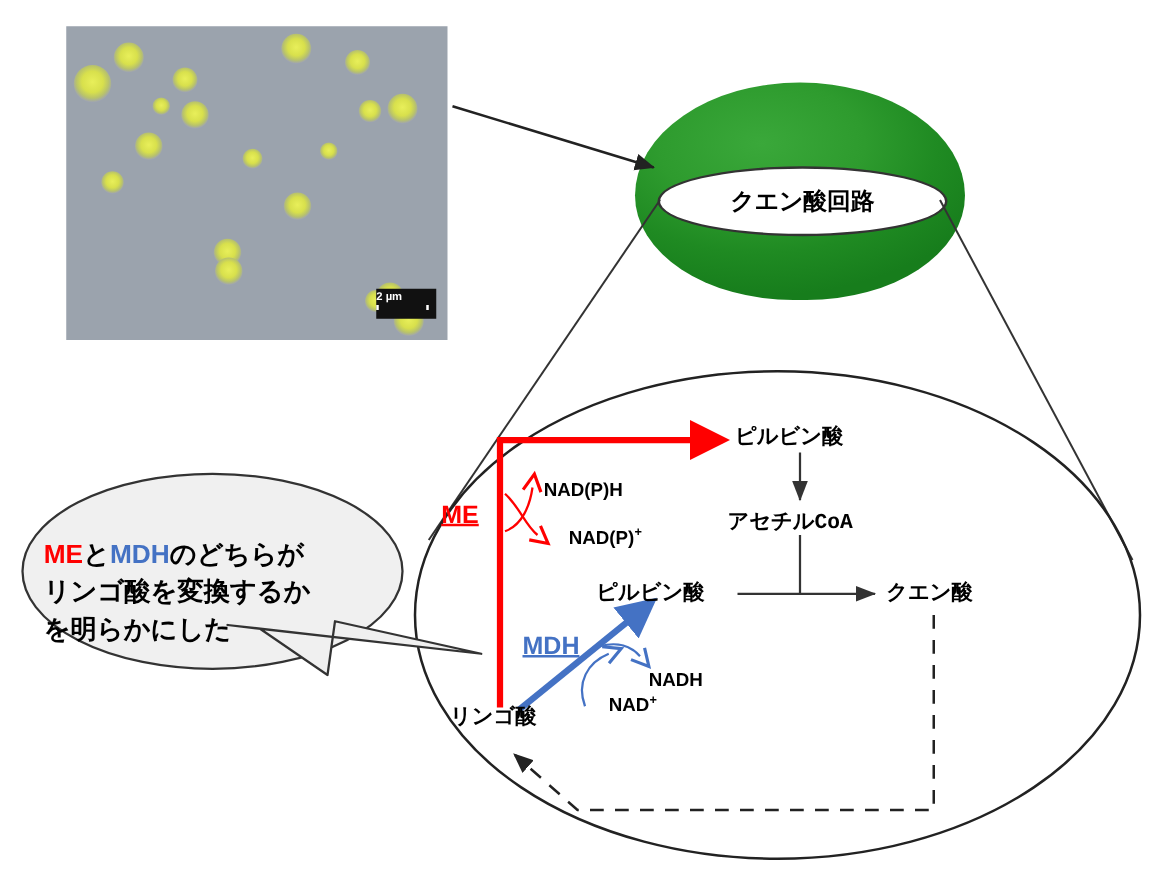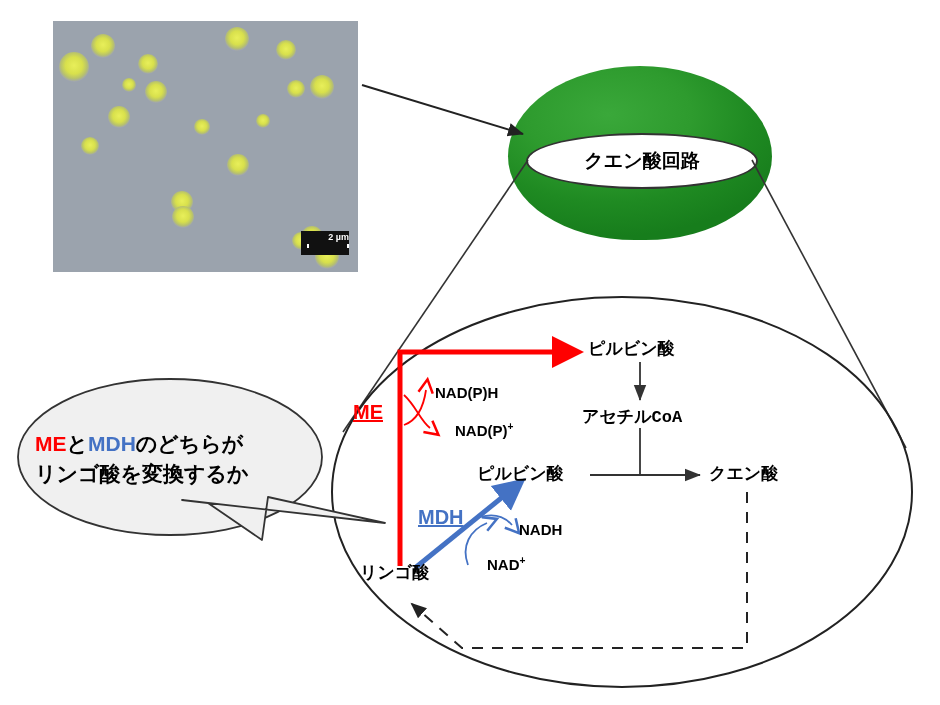--- a/index.html
+++ b/index.html
@@ -8,21 +8,21 @@
   #stage{position:absolute;left:0;top:0;width:940px;height:705px;}
   svg.layer{position:absolute;left:0;top:0;width:940px;height:705px;overflow:visible;}
   .txt{position:absolute;white-space:nowrap;font-weight:bold;}
 
   
   #micro{position:absolute;left:53px;top:21px;width:305px;height:251px;
          background:#9ba3ad;overflow:hidden;}
   #micro .cell{position:absolute;border-radius:50%;
        background:radial-gradient(circle at 50% 45%, #e8ef5a 0%, #d8e04c 38%, #b9c36a 58%, #9a9ec0 76%, rgba(155,163,173,0) 100%);}
   #scalebar{position:absolute;right:9px;bottom:17px;width:48px;height:24px;background:#111;
-            display:flex;flex-direction:column;align-items:flex-end;justify-content:flex-start;}
+            display:flex;flex-direction:column;align-items:flex-start;justify-content:flex-start;}
   #scalebar .sbtext{color:#fff;font-size:9px;font-weight:bold;line-height:13px;
             font-family:"Liberation Sans",sans-serif;}
   #scalebar .sbtick{width:38px;height:4px;border-left:2px solid #fff;border-right:2px solid #fff;}
   #microcap{left:75px;top:288px;font-size:16px;}
 
   
   #greencell{position:absolute;left:508px;top:66px;width:264px;height:174px;
      border-radius:50% 50% 48% 48% / 52% 52% 48% 48%;
      background:radial-gradient(ellipse 75% 70% at 38% 28%, #3aa83a 0%, #2e9b2e 42%, #1f8a22 72%, #177d1c 100%);}
   #tcaellipse{position:absolute;left:526px;top:133px;width:228px;height:52px;
@@ -34,21 +34,21 @@
   .met{font-size:17px;font-family:Liberation Mono, monospace;}
   .cof{font-size:15px;}
   .enz{font-size:20px;text-decoration:underline;}
   #l-pyruvate{left:588px;top:337px;}
   #l-acetylcoa{left:582px;top:405px;}
   #l-oxaloacetate{left:477px;top:462px;}
   #l-citrate{left:709px;top:462px;}
   #l-malate{left:360px;top:561px;}
   #l-nadph{left:435px;top:384px;}
   #l-nadp{left:435px;top:421px;padding-left:20px;}
-  #l-nadh{left:519px;top:521px;}
+  #l-nadh{left:519px;top:536px;}
   #l-nad{left:487px;top:555px;}
   #l-me{left:353px;top:401px;color:#ff0000;}
   #l-mdh{left:418px;top:506px;color:#4472c4;}
 
   
   #bubbletext{position:absolute;left:35px;top:429px;width:270px;
      font-size:21px;font-weight:bold;line-height:30px;}
   .me-red{color:#ff0000;}
   .mdh-blue{color:#4472c4;}
   sup{font-size:0.68em;vertical-align:super;}
@@ -154,15 +154,16 @@
   <div class="txt cof" id="l-nadp"><span>NAD(P)</span><sup>+</sup></div>
   <div class="txt cof" id="l-nadh">NADH</div>
   <div class="txt cof" id="l-nad"><span>NAD</span><sup>+</sup></div>
 
   <div class="txt enz" id="l-me">ME</div>
   <div class="txt enz" id="l-mdh">MDH</div>
 
   <div id="bubbletext">
     <span class="me-red">ME</span><span>と</span><span class="mdh-blue">MDH</span><span>のどちらが</span><br>
     <span>リンゴ酸を変換するか</span><br>
+    <span>を明らかにした</span>
   </div>
 
 </div>
 
 </body></html>

